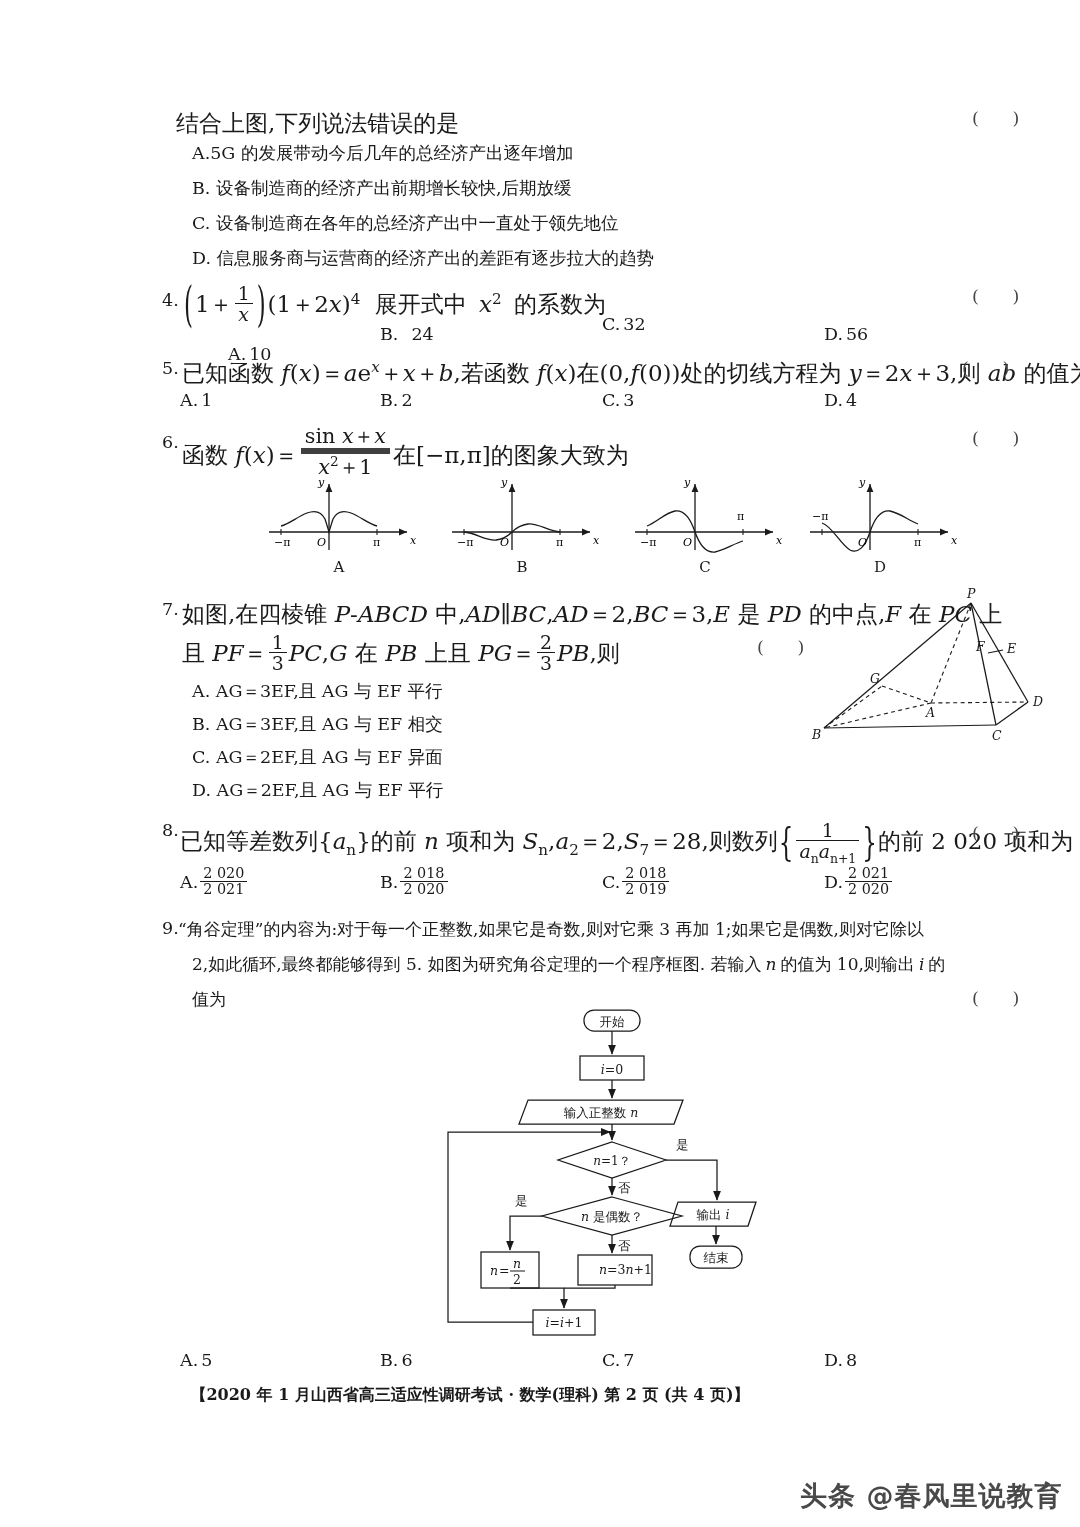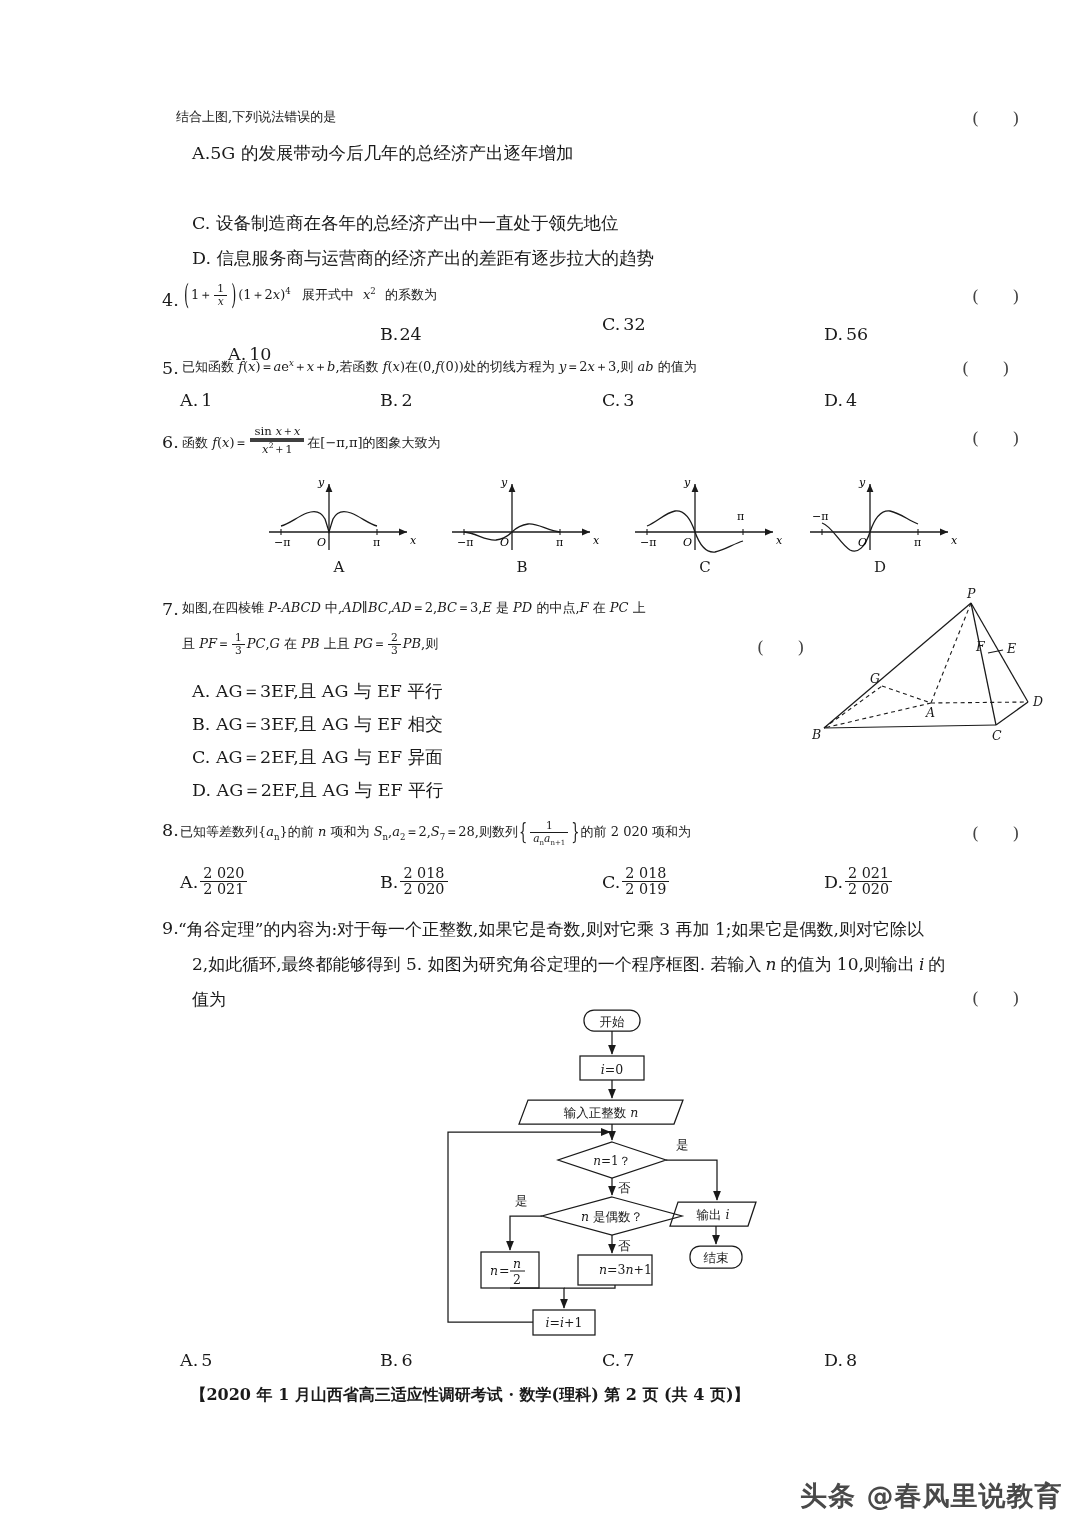--- a/index.html
+++ b/index.html
@@ -3,39 +3,39 @@
 <meta charset="utf-8">
 <style>
   html,body{margin:0;padding:0;background:#ffffff;}
   body{
     width:1080px;height:1527px;position:relative;overflow:hidden;
     font-family:"DejaVu Serif","Liberation Serif",serif;
     color:#1a1a1a;
   }
   .page{position:absolute;left:0;top:0;width:1080px;height:1527px;}
   .qnum{position:absolute;font-size:17.5px;white-space:nowrap;}
-  .stem{position:absolute;font-size:13px;white-space:nowrap;}
+  .stem{position:absolute;font-size:23px;white-space:nowrap;}
   .opt{position:absolute;font-size:17.5px;white-space:nowrap;}
   .paren{position:absolute;font-size:17.5px;letter-spacing:14px;color:#444;}
 
   
   .mi{font-family:"DejaVu Serif","Liberation Serif",serif;font-style:italic;}
   .mup{font-style:normal;}
   sup.sp{font-size:0.66em;vertical-align:super;font-style:italic;}
   sup.spn{font-size:0.66em;vertical-align:super;font-style:normal;}
   sub.sbn{font-size:0.66em;vertical-align:sub;font-style:normal;}
 
   
   .frac{display:inline-block;vertical-align:-0.48em;text-align:center;line-height:1.08;
         font-size:0.82em;margin:0 2px;}
   .frac .num{display:block;padding:0 3px;border-bottom:1px solid #1a1a1a;}
   .frac .den{display:block;padding:0 3px;}
   .bigfrac{display:inline-block;vertical-align:-0.5em;text-align:center;line-height:1.1;
            font-size:0.9em;margin:0 3px;}
-  .bigfrac .num{display:block;padding:0 4px;border-bottom:4px solid #404040;}
+  .bigfrac .num{display:block;padding:0 4px;border-bottom:6px solid #404040;}
   .bigfrac .den{display:block;padding:0 4px;}
 
   
   .lpar,.rpar{display:inline-block;font-size:1.0em;transform:scaleY(2.1);
               transform-origin:center;margin:0 2px;position:relative;top:-0.02em;}
   .lparS,.rparS{display:inline-block;transform:scaleY(1.7);transform-origin:center;margin:0 1px;}
 
   
   .gfigs{position:absolute;left:255px;top:470px;width:710px;height:112px;}
   .gfig{position:absolute;width:168px;height:90px;}
@@ -57,34 +57,35 @@
 </style>
 </head>
 <body>
 
 <div class="page">
 
   <div class="stem" style="left:176px;top:108px;">结合上图,下列说法错误的是</div>
   <div class="paren" style="left:972px;top:108px;">(    )</div>
 
   <div class="opt" style="left:192px;top:141px;">A.5G 的发展带动今后几年的总经济产出逐年增加</div>
+  <div class="opt" style="left:192px;top:176px;">B. 设备制造商的经济产出前期增长较快,后期放缓</div>
   <div class="opt" style="left:192px;top:211px;">C. 设备制造商在各年的总经济产出中一直处于领先地位</div>
   <div class="opt" style="left:192px;top:246px;">D. 信息服务商与运营商的经济产出的差距有逐步拉大的趋势</div>
 
   <div class="qnum" style="left:162px;top:290px;">4.</div>
   <div class="stem" style="left:182px;top:283px;">
     <span class="lpar">(</span><span class="mup">1＋</span><span class="frac"><span class="num mup">1</span><span class="den mi">x</span></span><span class="rpar">)</span><span class="mup">(1＋2</span><span class="mi">x</span><span class="mup">)</span><sup class="spn">4</sup>
     <span style="margin-left:7px;">展开式中</span>
     <span class="mi" style="margin-left:5px;">x</span><sup class="spn">2</sup>
     <span style="margin-left:5px;">的系数为</span>
   </div>
   <div class="paren" style="left:972px;top:286px;">(    )</div>
 
   <div class="opt" style="left:180px;top:344px;margin-left:48px;"><span>A.</span><span style="margin-left:3px;">10</span></div>
-  <div class="opt" style="left:380px;top:324px;"><span>B.</span><span style="margin-left:1px;">24</span></div>
+  <div class="opt" style="left:380px;top:324px;"><span>B.</span><span style="margin-left:13px;">24</span></div>
   <div class="opt" style="left:602px;top:314px;"><span>C.</span><span style="margin-left:3px;">32</span></div>
   <div class="opt" style="left:824px;top:324px;"><span>D.</span><span style="margin-left:3px;">56</span></div>
 
   <div class="qnum" style="left:162px;top:358px;">5.</div>
   <div class="stem" style="left:182px;top:358px;">已知函数 <span class="mi">f</span><span class="mup">(</span><span class="mi">x</span><span class="mup">)＝</span><span class="mi">a</span><span class="mup">e</span><sup class="sp">x</sup><span class="mup">＋</span><span class="mi">x</span><span class="mup">＋</span><span class="mi">b</span><span class="mup">,</span>若函数 <span class="mi">f</span><span class="mup">(</span><span class="mi">x</span><span class="mup">)</span>在<span class="mup">(0,</span><span class="mi">f</span><span class="mup">(0))</span>处的切线方程为 <span class="mi">y</span><span class="mup">＝2</span><span class="mi">x</span><span class="mup">＋3,</span>则 <span class="mi">ab</span> 的值为</div>
   <div class="paren" style="left:962px;top:358px;">(    )</div>
 
   <div class="opt" style="left:180px;top:390px;"><span>A.</span><span style="margin-left:3px;">1</span></div>
   <div class="opt" style="left:380px;top:390px;"><span>B.</span><span style="margin-left:3px;">2</span></div>
   <div class="opt" style="left:602px;top:390px;"><span>C.</span><span style="margin-left:3px;">3</span></div>

